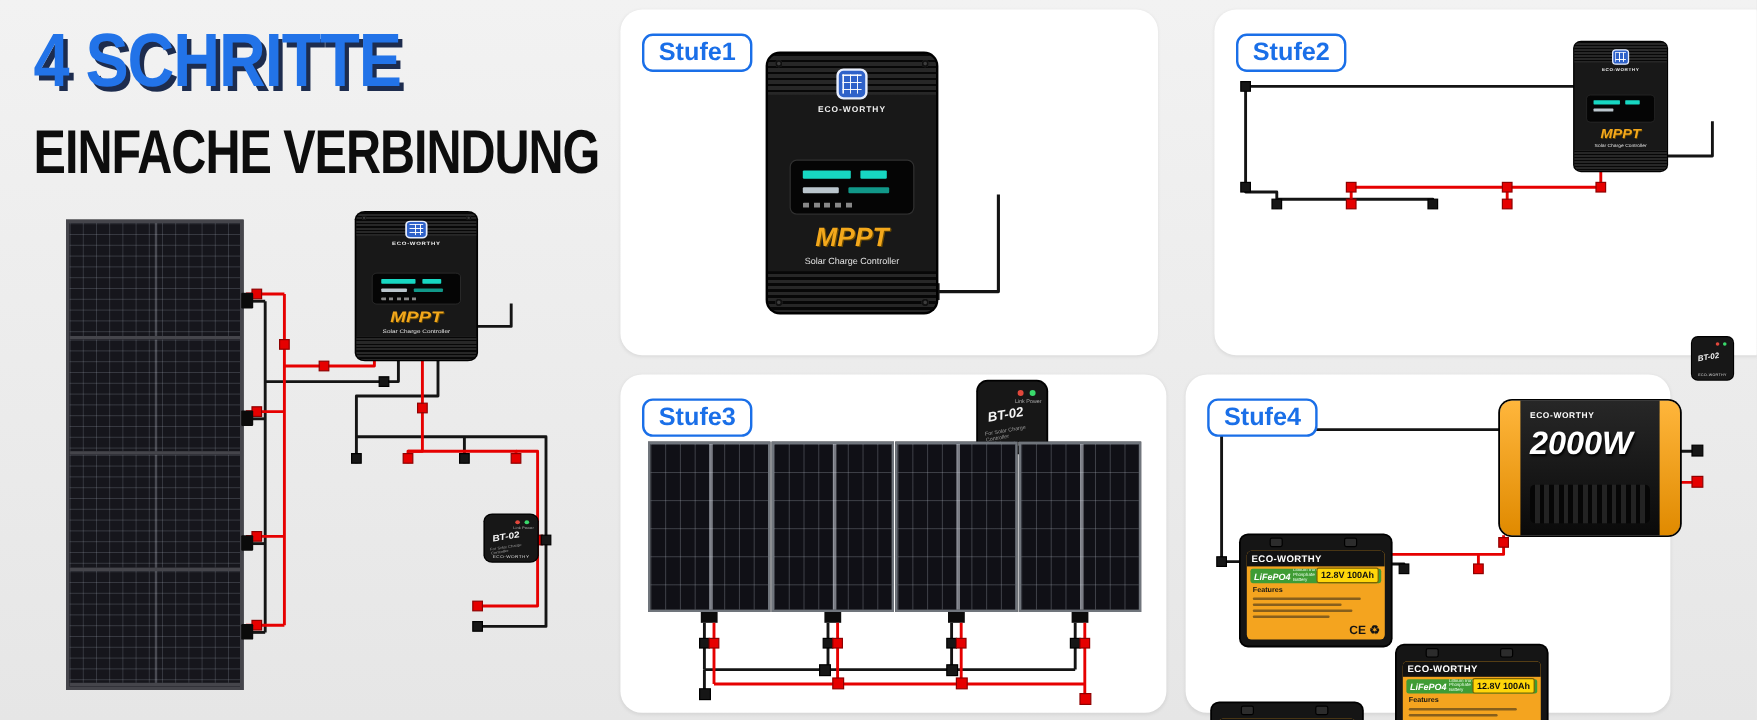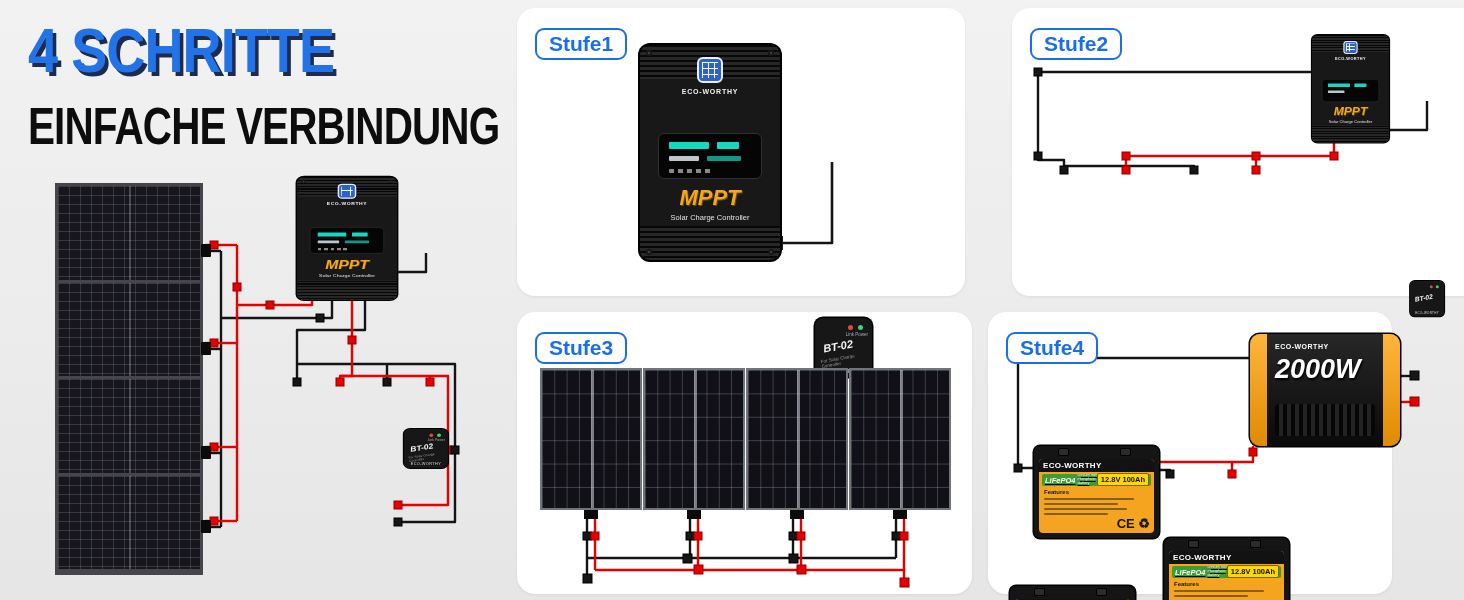--- a/index.html
+++ b/index.html
@@ -48,27 +48,27 @@
   .bt .model{position:absolute;top:22px;left:8px;font-size:11px;font-weight:700;font-style:italic;color:#f5f5f5;transform:rotate(-10deg);}
   .bt .bsub{position:absolute;top:38px;left:6px;font-size:4.5px;color:#9a9a9a;transform:rotate(-10deg);width:48px;line-height:1.1;}
   .bt .bbrand{position:absolute;bottom:3px;left:0;right:0;text-align:center;font-size:5px;color:#ddd;letter-spacing:.5px;}
 
   
   .bat{width:125px;height:92px;background:#151515;border-radius:6px;box-shadow:0 0 0 1.5px #000;position:relative;}
   .bat .term{position:absolute;top:2px;width:11px;height:8px;background:#2c2c2c;border:1px solid #000;border-radius:2px;}
   .bat .tneg{left:24px;}.bat .tpos{left:86px;}
   .bat .blabel{position:absolute;left:5px;right:5px;top:13px;bottom:5px;background:#f4a41f;border-radius:4px;overflow:hidden;}
   .bat .lhead{height:13px;background:#121212;display:flex;align-items:center;padding:0 4px;color:#fff;font-size:8px;font-weight:700;letter-spacing:.3px;}
-  .bat .lrow{position:relative;height:12px;margin:2px 3px 0;background:#3f9c35;border-radius:2px;display:flex;align-items:center;text-decoration:underline;}
+  .bat .lrow{position:relative;height:12px;margin:2px 3px 0;background:#3f9c35;border-radius:2px;display:flex;align-items:center;}
   .bat .chem{color:#fff;font-size:7.5px;font-weight:700;font-style:italic;padding-left:3px;white-space:nowrap;}
   .bat .btype{color:#eaffea;font-size:3.8px;line-height:1;margin-left:2px;width:22px;overflow:hidden;}
   .bat .spec{position:absolute;right:2px;top:-1px;height:13px;line-height:12px;background:#ffd60a;border:1px solid #7c6200;border-radius:2px;font-size:7.5px;font-weight:800;color:#101010;padding:0 3px;white-space:nowrap;}
   .bat .bfeat{margin:3px 0 0 5px;font-size:6px;font-weight:800;color:#161616;}
   .bat .fl{height:2.5px;background:rgba(25,25,25,.5);margin:2.5px 5px 0;border-radius:1px;}
-  .bat .bmarks{position:absolute;right:4px;bottom:2px;font-size:13px;font-weight:700;color:#141414;}
+  .bat .bmarks{position:absolute;right:4px;bottom:2px;font-size:10px;font-weight:700;color:#141414;}
 
   
   .inv{width:150px;height:112px;background:linear-gradient(180deg,#272727,#0a0a0a);border-radius:10px;box-shadow:0 0 0 1.5px #000;position:relative;}
   .inv .cap{position:absolute;top:0;bottom:0;width:17px;background:linear-gradient(180deg,#ffb63c,#e08a00);}
   .inv .cap.l{left:0;border-radius:10px 0 0 10px;}
   .inv .cap.r{right:0;border-radius:0 10px 10px 0;}
   .inv .ibrand{position:absolute;top:9px;left:25px;font-size:7px;font-weight:700;color:#fff;letter-spacing:.5px;}
   .inv .ipower{position:absolute;top:20px;left:25px;font-size:27px;font-weight:800;font-style:italic;color:#fff;text-shadow:1px 2px 2px #000;white-space:nowrap;}
   .inv .vents{position:absolute;left:25px;right:25px;bottom:10px;height:32px;background:repeating-linear-gradient(90deg,#060606 0 4px,#232323 4px 8px);border-radius:4px;}
 

